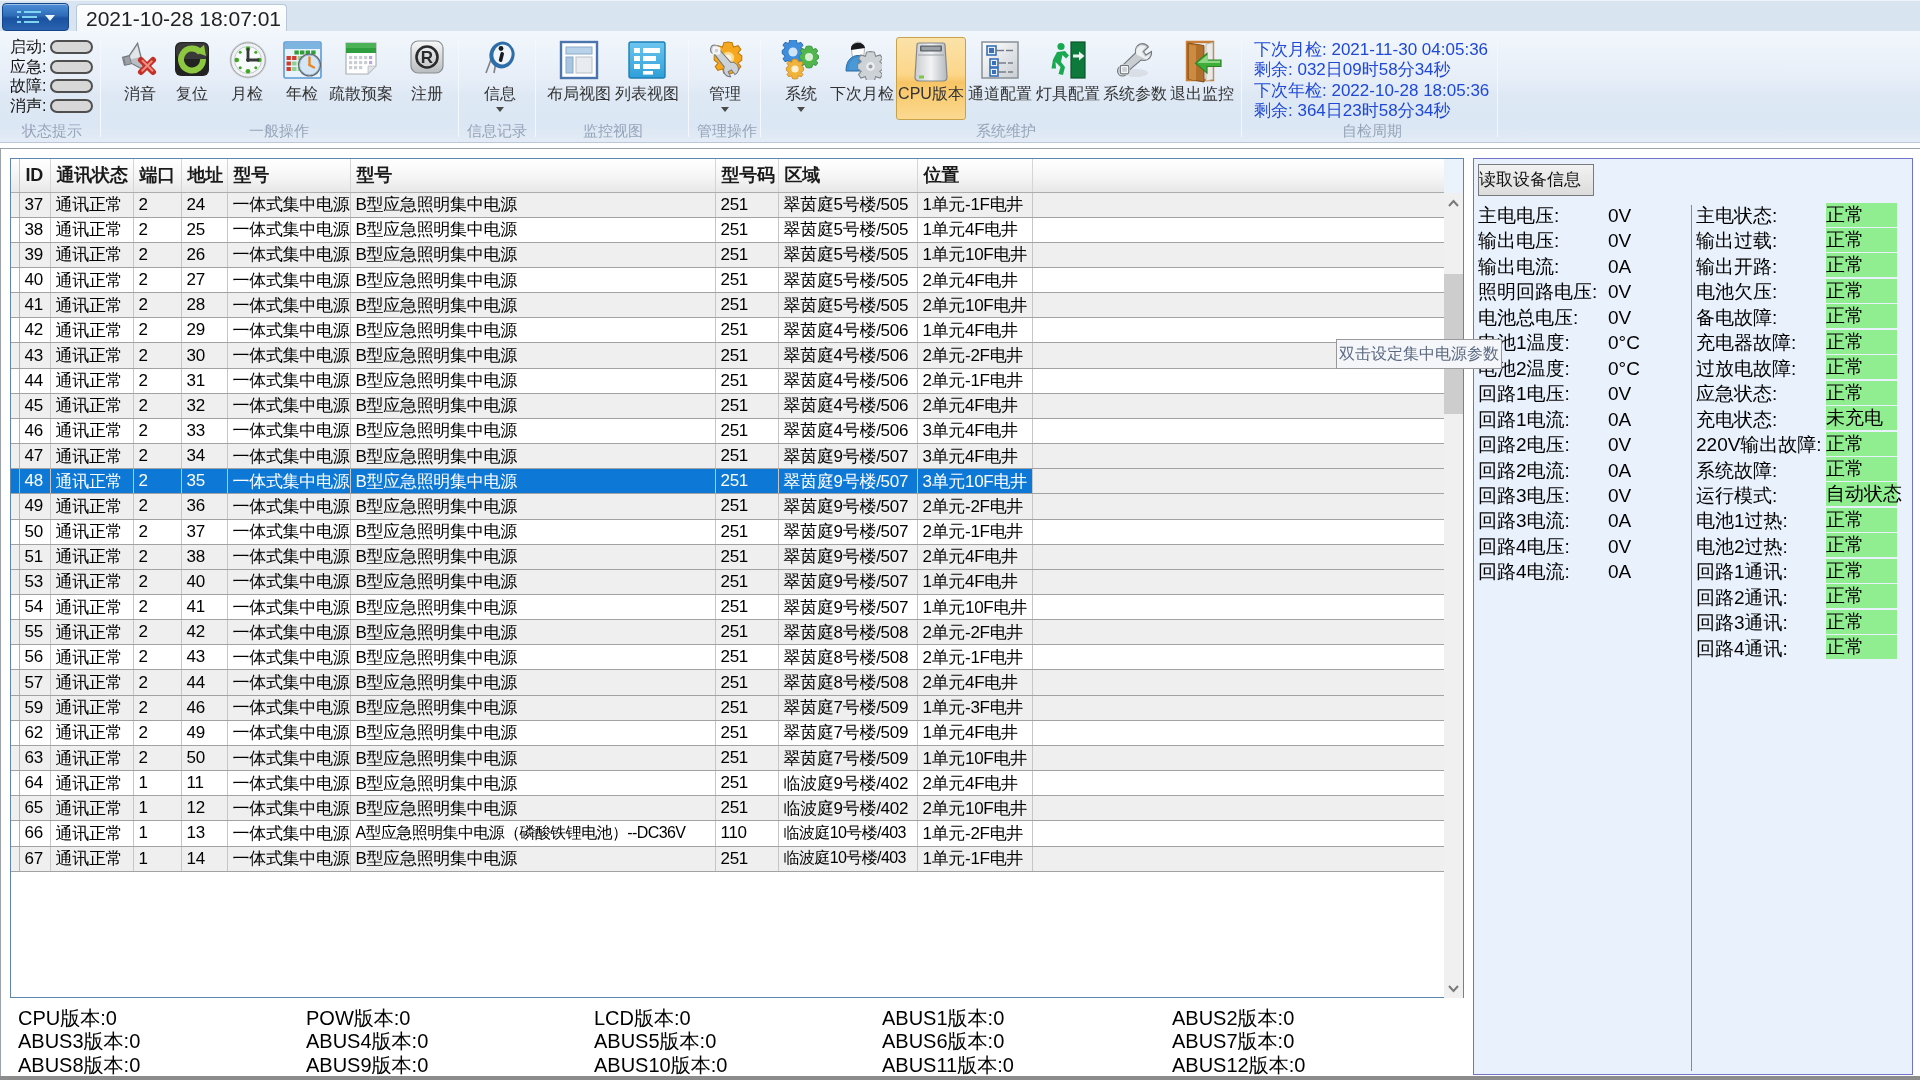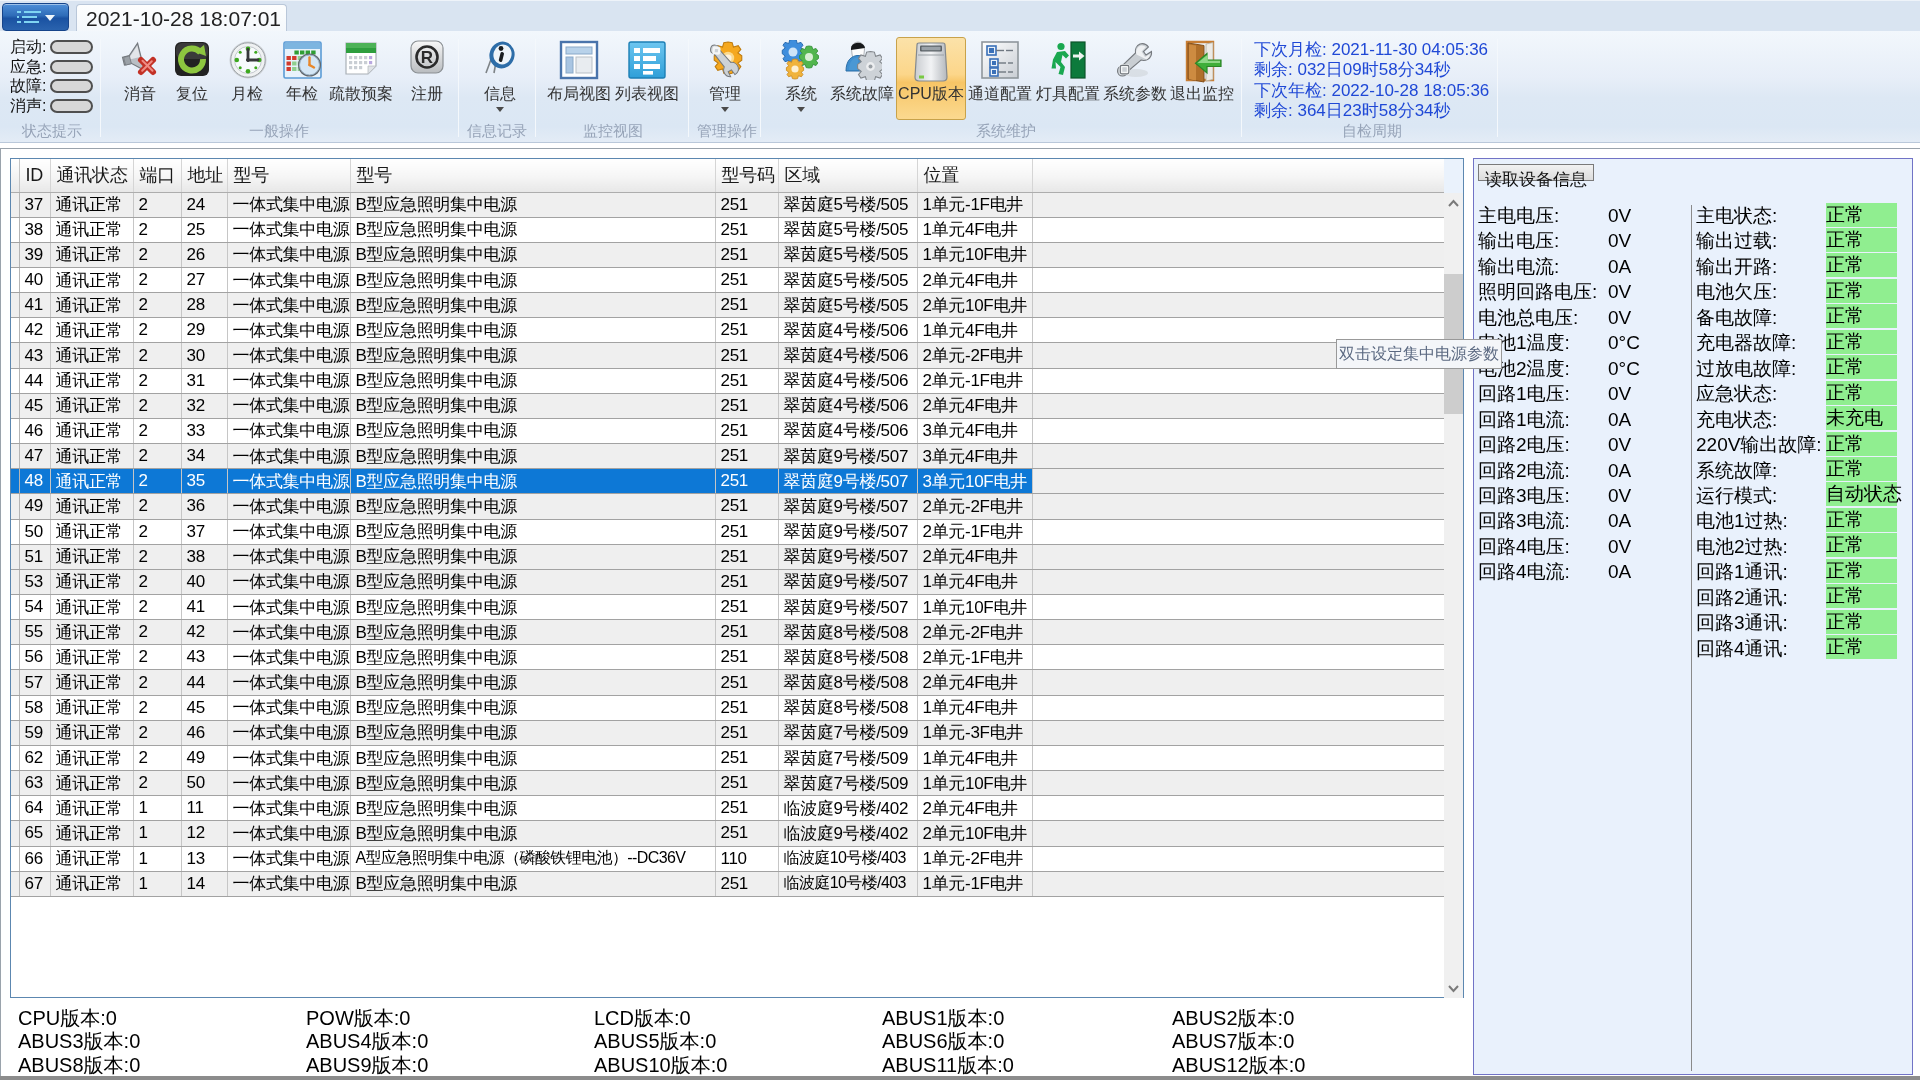--- a/index.html
+++ b/index.html
@@ -15,36 +15,36 @@
 .rlabel{position:absolute;top:53px;width:120px;text-align:center;font-size:16px;color:#333}
 .rarrow{position:absolute;top:76px;width:0;height:0;border-left:4px solid transparent;border-right:4px solid transparent;border-top:5px solid #4a4a4a}
 #canbtn{position:absolute;left:896px;top:6px;width:70px;height:83px;border-radius:3px;background:linear-gradient(#fbe2a9 0%,#fcd68a 45%,#f7c566 55%,#fbd98f 100%);border:1px solid #c8a24a}
 .stlbl{position:absolute;left:10px;font-size:16px;color:#111;height:18px;line-height:18px}
 .stind{position:absolute;left:50px;width:43px;height:14px;border-radius:7px;background:#d7d7d7;border:2px solid #4f4f4f}
 .iline{position:absolute;left:1254px;font-size:17px;color:#1f48d6;height:20px;line-height:20px;white-space:nowrap}
 #client{position:absolute;left:0;top:148px;width:1920px;height:928px;background:#fff;border-left:1px solid #9aa3ac;border-top:1px solid #9aa3ac}
 #gridbox{position:absolute;left:10px;top:158px;width:1454px;height:840px;border:1px solid #5c87b0;background:#fff}
 table{border-collapse:collapse;table-layout:fixed;width:1433px}
 col.c0{width:8px}col.c1{width:31px}col.c2{width:83px}col.c3{width:48px}col.c4{width:46px}col.c5{width:123px}col.c6{width:365px}col.c7{width:63px}col.c8{width:139px}col.c9{width:115px}col.c10{width:412px}
-th{height:33px;background:linear-gradient(#ffffff 0%,#f5f5f5 55%,#e7e7e7 100%);border-right:1px solid #d5d5d5;border-bottom:1px solid #adadad;font-weight:normal;font-size:18px;letter-spacing:-0.2px;color:#1a1a1a;text-align:left;padding:0 0 0 6px;overflow:hidden;white-space:nowrap}
+th{height:33px;background:linear-gradient(#ffffff 0%,#f5f5f5 55%,#e7e7e7 100%);border-right:1px solid #d5d5d5;border-bottom:1px solid #adadad;font-weight:bold;font-size:18px;letter-spacing:-0.2px;color:#1a1a1a;text-align:left;padding:0 0 0 6px;overflow:hidden;white-space:nowrap}
 th.c0{border-right:1px solid #c4c4c4;background:linear-gradient(#fff,#e9e9e9)}
 td{height:25.16px;border-right:1px solid #c6c6c6;border-bottom:1px solid #a2a2a2;font-size:17px;letter-spacing:-0.3px;color:#000;padding:0 0 0 5px;overflow:hidden;white-space:nowrap}
 td.c0{padding:0;background:#ededed;border-right:1px solid #b5b5b5}
 tr.odd td{background:#efefef}
 tr.even td{background:#ffffff}
 tr.sel td{background:#0d78d6;color:#fff}
 tr.sel td.c0{background:#0d78d6}
 tr.sel td.fill{background:#efefef}
 td.sm{font-size:16px;letter-spacing:-0.6px}
 #vscroll{position:absolute;right:0;top:34px;width:19px;height:805px;background:#f0f0f0}
 #hdrcorner{position:absolute;right:0;top:0;width:19px;height:34px;background:#eaf2fc}
 #vthumb{position:absolute;left:0;top:81px;width:19px;height:140px;background:#cdcdcd}
 .varr{position:absolute;left:3px;width:13px;height:13px;fill:none;stroke:#7a7a7a;stroke-width:2}
 #rpanel{position:absolute;left:1473px;top:158px;width:440px;height:917px;background:#e9f1fc;border:1px solid #7173c6}
-#rpbtn{position:absolute;left:4px;top:5px;width:116px;height:17px;background:linear-gradient(#f2f2f2,#dcdcdc);border:1px solid #7a7a7a;font-size:17px;color:#111;text-align:center;line-height:30px}
+#rpbtn{position:absolute;left:4px;top:5px;width:116px;height:32px;background:linear-gradient(#f2f2f2,#dcdcdc);border:1px solid #7a7a7a;font-size:17px;color:#111;text-align:left;line-height:30px}
 #rpdiv{position:absolute;left:217px;top:46px;width:1px;height:866px;background:#8a8a8a}
 .pk{position:absolute;font-size:19px;color:#000;height:25px;line-height:25px;white-space:nowrap}
 .pgreen{position:absolute;left:1826px;width:71px;height:24px;background:#90ee90;font-size:19px;color:#000;line-height:24px;white-space:nowrap}
 #tooltip{position:absolute;left:1336px;top:339px;width:166px;height:30px;background:#f4f6f9;border:1px solid #999;font-size:16px;color:#5a6880;text-align:center;line-height:28px;z-index:50;white-space:nowrap}
 .ver{position:absolute;font-size:20px;color:#000;height:22px;line-height:22px}
 #bstrip{position:absolute;left:0;top:1076px;width:1920px;height:4px;background:#8c8c8c}
 </style></head>
 <body>
 <div id="tabrow">
 <div id="appbtn">
@@ -266,21 +266,21 @@
 <path d="M9.5 9 a6.5 7 0 0 1 13 0 l-0.5 5 a6 6 0 0 1 -12 0 Z" fill="#fdfdfd" stroke="#9aa0a5" stroke-width="0.8"></path>
 <path d="M9 8.5 a7 5.5 0 0 1 14 -0.5 l-14 2 Z" fill="#17191b"></path>
 <path d="M4 31 C4 20 10 15.5 16 15.5 C22 15.5 27 20 27.5 31 Z" fill="#3f8fd0" stroke="#2b6da6" stroke-width="1"></path>
 <path d="M7 30 C7 22 11 17.5 16 17.5 L16 30 Z" fill="#5fa8dd" opacity="0.35"></path>
 <g transform="translate(28.5,26.5) scale(1.5)" fill="#cdd2d7" stroke="#7f8489" stroke-width="0.7">
           <path d="M0,-10 L2.6,-9.6 3.4,-6.8 6.4,-7.7 8,-5.4 6.2,-3.2 8.6,-1.4 8.6,1.4 6.2,3.2 8,5.4 6.4,7.7 3.4,6.8 2.6,9.6 0,10 -2.6,9.6 -3.4,6.8 -6.4,7.7 -8,5.4 -6.2,3.2 -8.6,1.4 -8.6,-1.4 -6.2,-3.2 -8,-5.4 -6.4,-7.7 -3.4,-6.8 -2.6,-9.6 Z"></path>
         </g>
 <circle cx="28.5" cy="26.5" r="4.4" fill="#eceef0"></circle>
 <circle cx="28.5" cy="26.5" r="2" fill="#9aa0a5"></circle>
 </svg></div>
-    <div class="rlabel" style="left:802px">系统故障</div>
+    <div class="rlabel" style="left:802px">下次月检</div>
     <div id="canbtn"></div>
     <div class="ricon" style="left:909px;width:44px"><svg width="44" height="44" viewBox="0 0 44 44">
 <defs>
           <linearGradient id="cang" x1="0" y1="0" x2="1" y2="0">
             <stop offset="0" stop-color="#c9ccd0"></stop>
             <stop offset="0.5" stop-color="#f2f3f5"></stop>
             <stop offset="1" stop-color="#b4b8bd"></stop>
           </linearGradient>
         </defs>
 <path d="M10 3 L34 3 Q36 3 36 5 L38 37 Q38 41 34 41 L10 41 Q6 41 6 37 L8 5 Q8 3 10 3 Z" fill="url(#cang)" stroke="#84898e" stroke-width="1.2"></path>
@@ -644,33 +644,20 @@
           <td class="c0"></td>
           <td class="c1">57</td>
           <td class="c2">通讯正常</td>
           <td class="c3">2</td>
           <td class="c4">44</td>
           <td class="c5">一体式集中电源</td>
           <td class="c6">B型应急照明集中电源</td>
           <td class="c7">251</td>
           <td class="c8">翠茵庭8号楼/508</td>
           <td class="c9">2单元4F电井</td>
-          <td class="c10 fill"></td>
-        </tr>
-        <tr class="even">
-          <td class="c0"></td>
-          <td class="c1">58</td>
-          <td class="c2">通讯正常</td>
-          <td class="c3">2</td>
-          <td class="c4">45</td>
-          <td class="c5">一体式集中电源</td>
-          <td class="c6">B型应急照明集中电源</td>
-          <td class="c7">251</td>
-          <td class="c8">翠茵庭8号楼/508</td>
-          <td class="c9">1单元4F电井</td>
           <td class="c10 fill"></td>
         </tr>
         <tr class="odd">
           <td class="c0"></td>
           <td class="c1">59</td>
           <td class="c2">通讯正常</td>
           <td class="c3">2</td>
           <td class="c4">46</td>
           <td class="c5">一体式集中电源</td>
           <td class="c6">B型应急照明集中电源</td>

